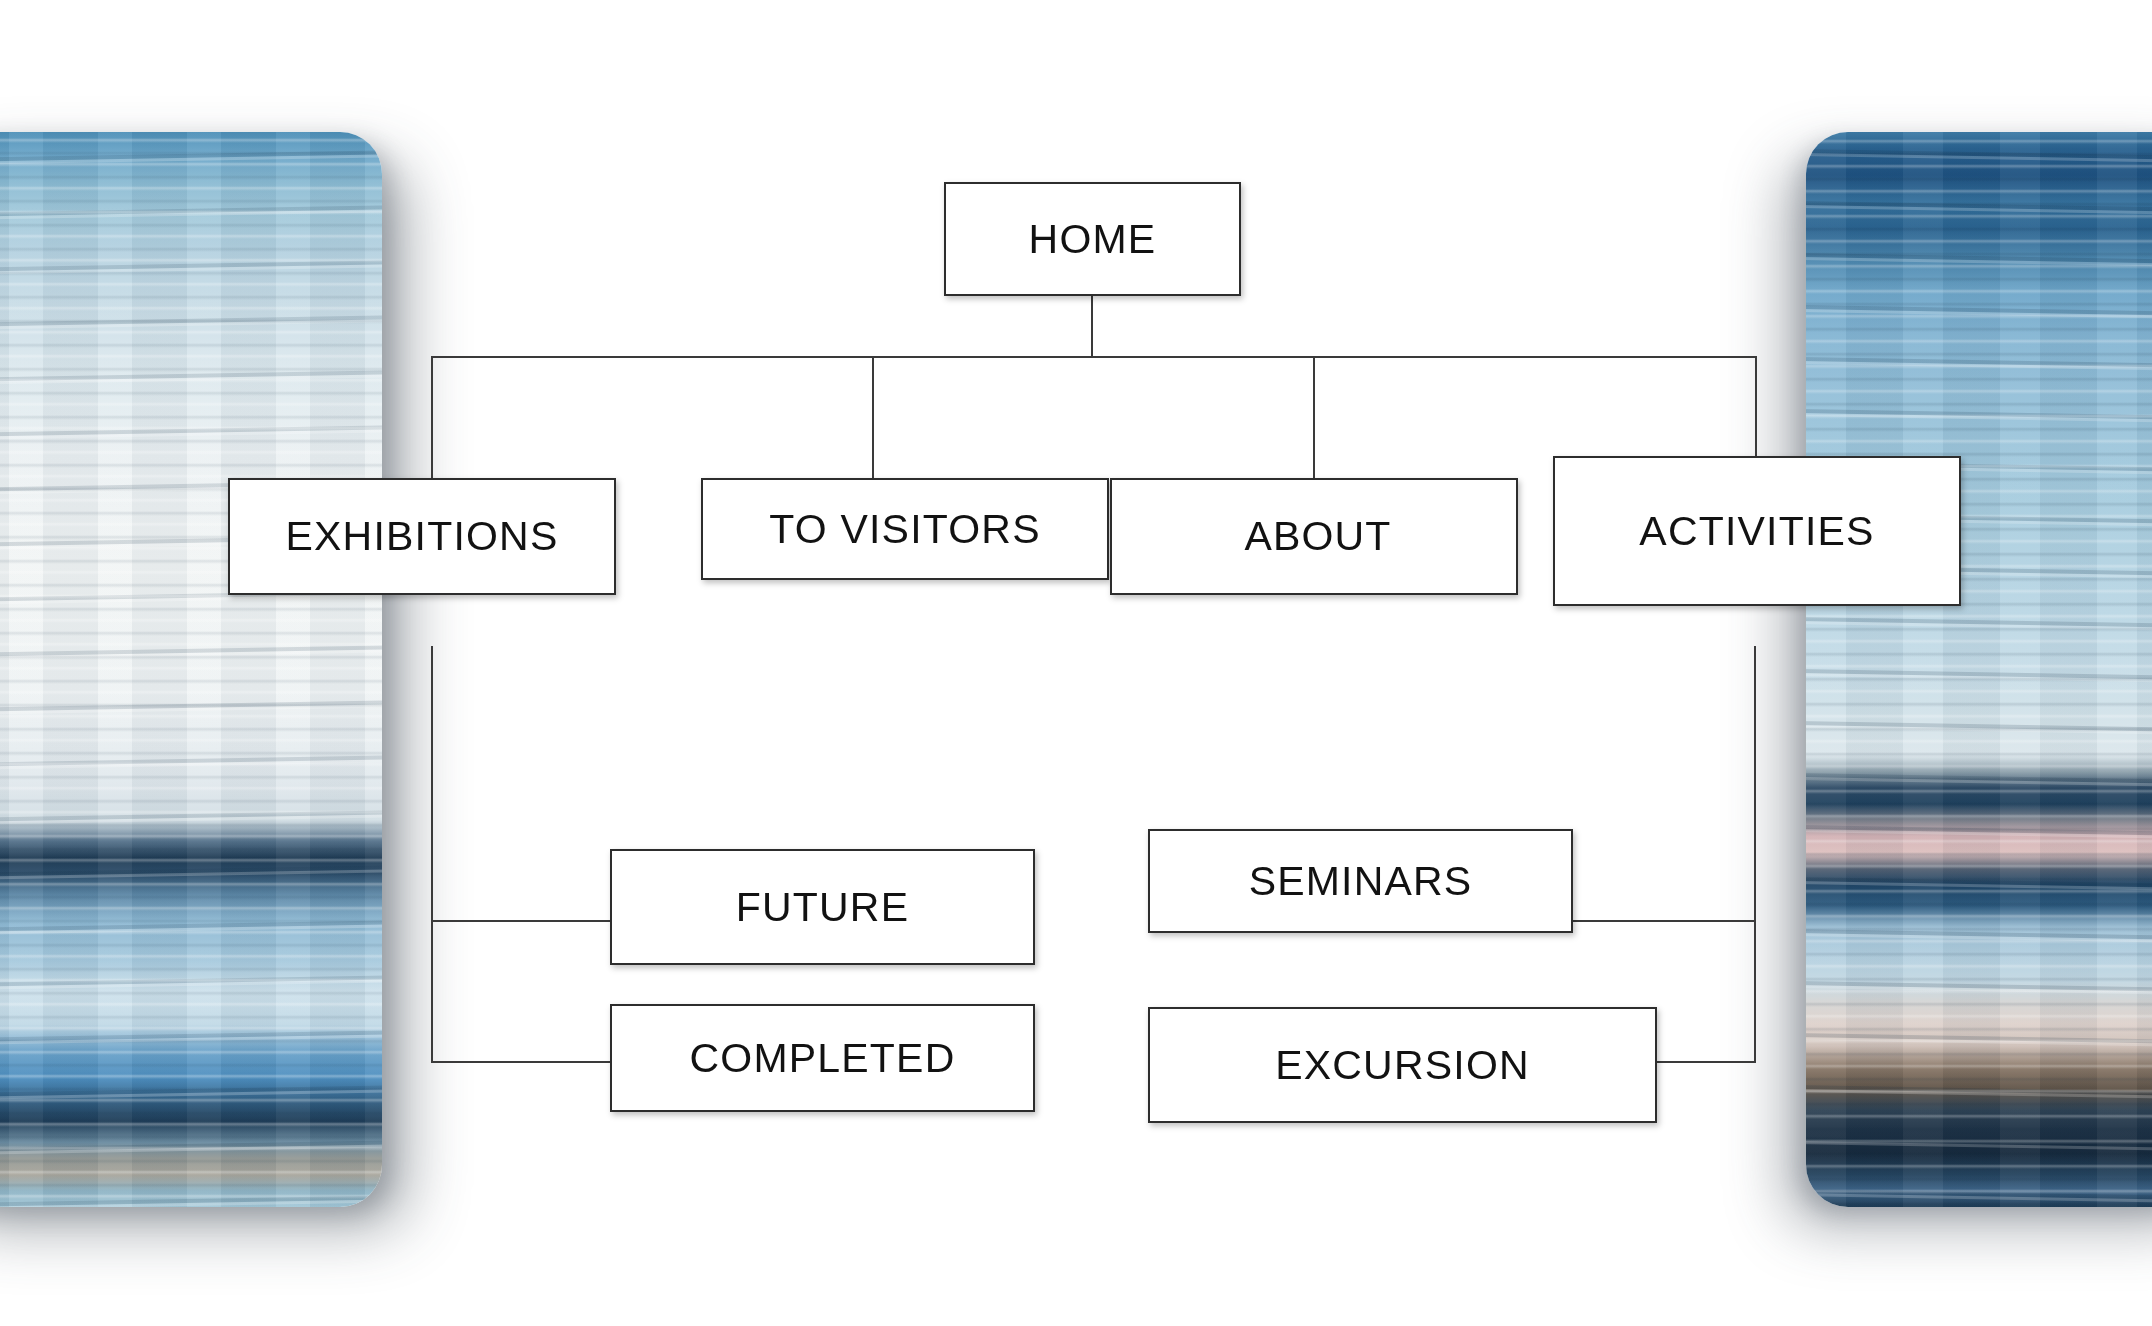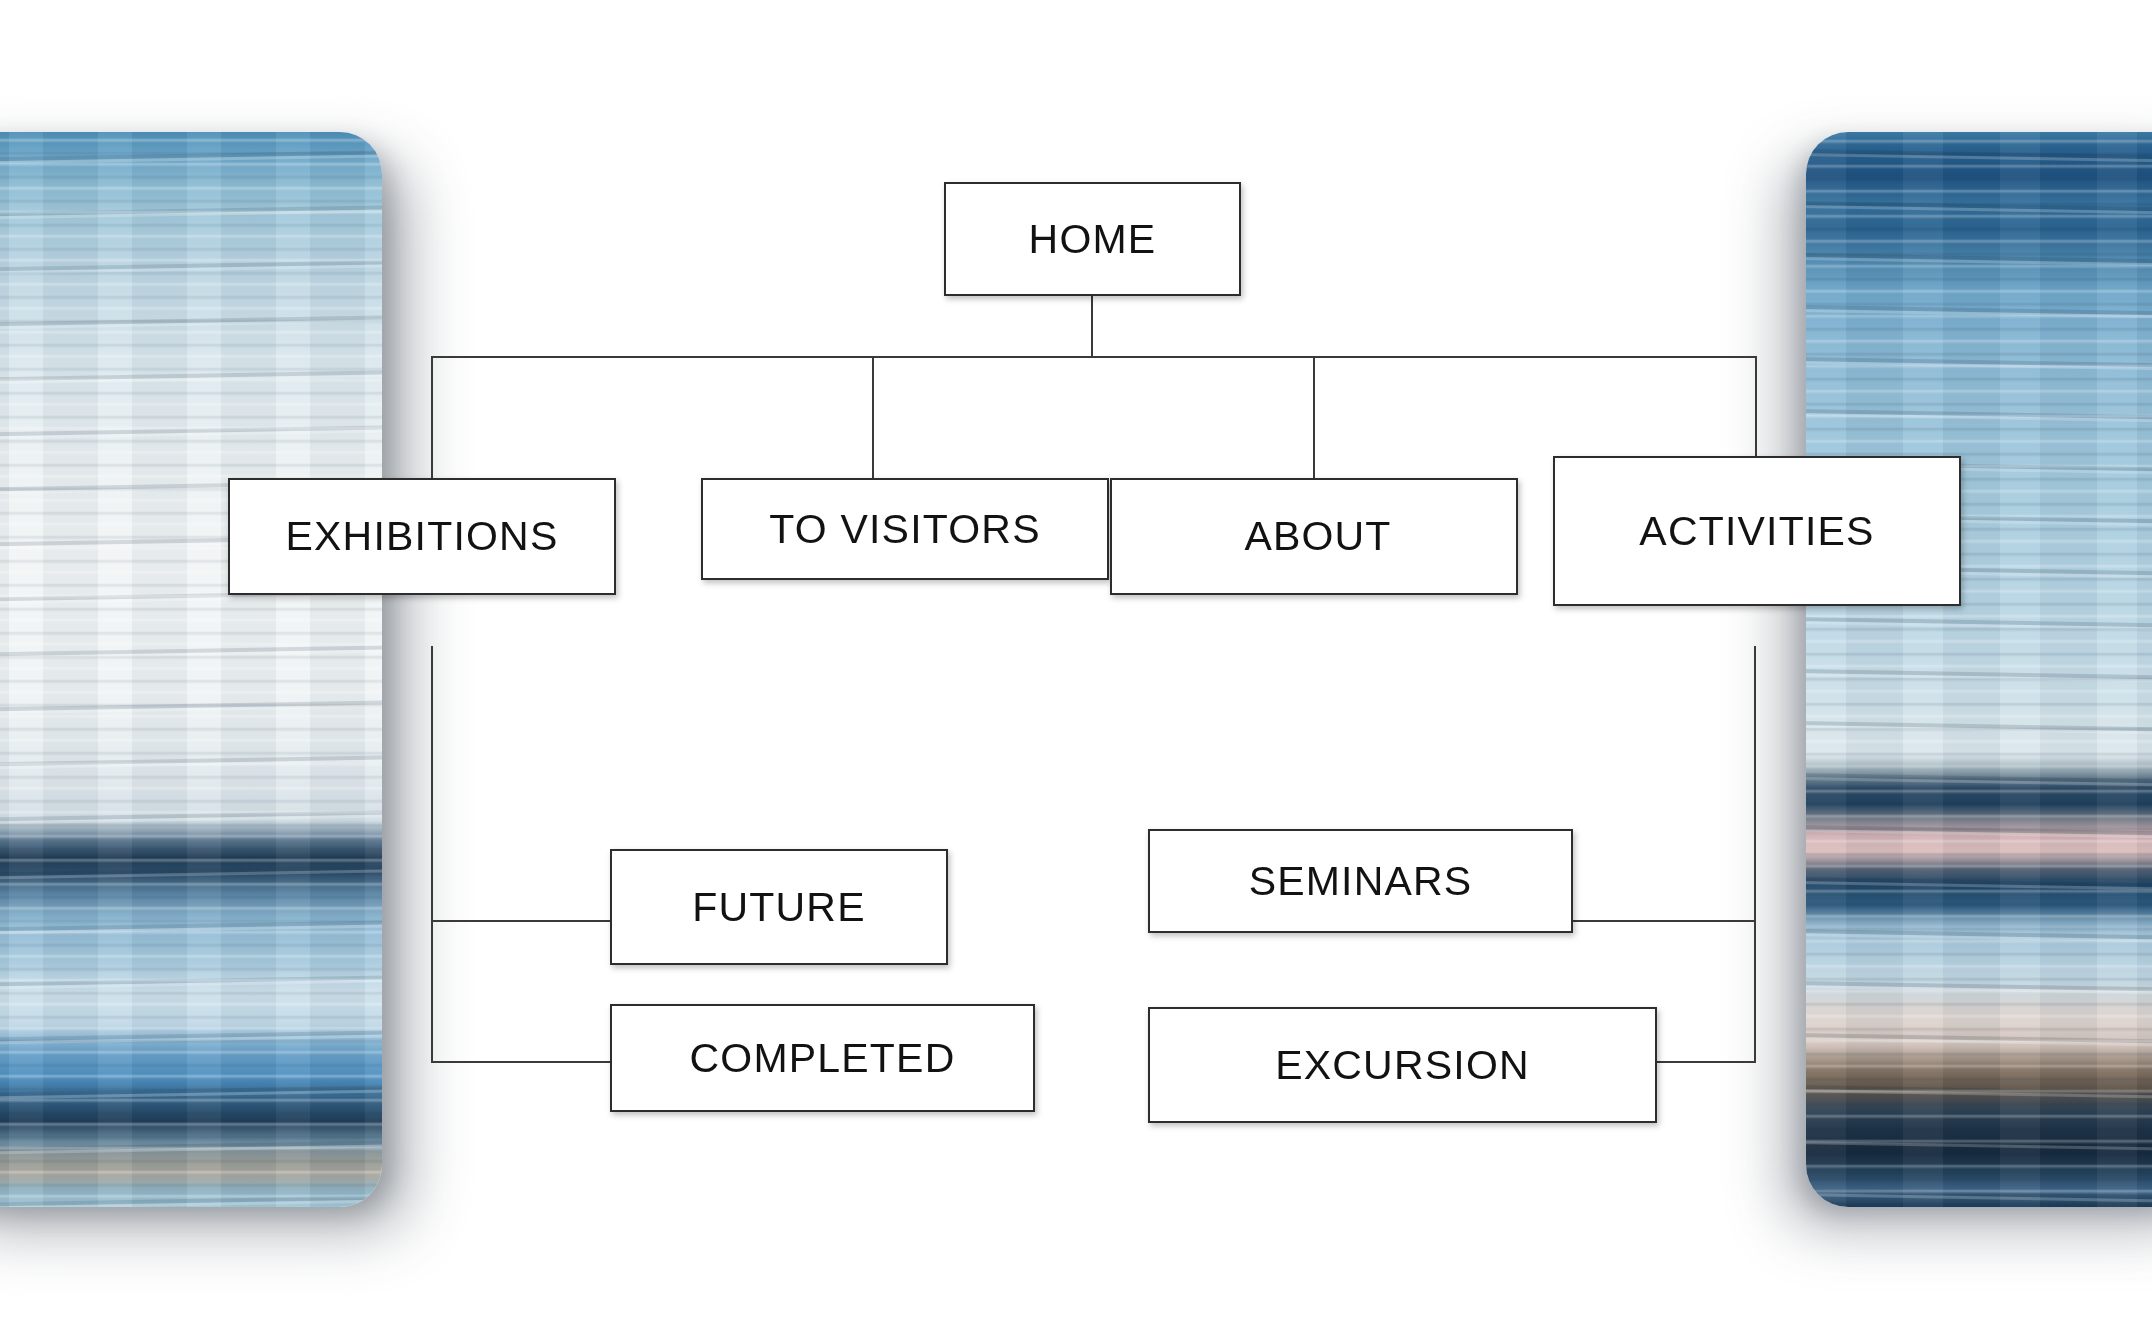--- a/index.html
+++ b/index.html
@@ -123,21 +123,21 @@
   <div class="node" style="left:944px;top:182px;width:297px;height:114px;">HOME</div>
 
   <div class="node" style="left:228px;top:478px;width:388px;height:117px;">EXHIBITIONS</div>
 
   <div class="node" style="left:669px;top:478px;width:408px;height:102px;margin-left:32px;">TO VISITORS</div>
 
   <div class="node" style="left:1110px;top:478px;width:408px;height:117px;padding-left:8px;">ABOUT</div>
 
   <div class="node" style="left:1553px;top:456px;width:408px;height:150px;">ACTIVITIES</div>
 
-  <div class="node" style="left:610px;top:849px;width:338px;height:116px;">FUTURE</div>
+  <div class="node" style="left:610px;top:849px;width:425px;height:116px;">FUTURE</div>
 
   <div class="node" style="left:610px;top:1004px;width:425px;height:108px;">COMPLETED</div>
 
   <div class="node" style="left:1148px;top:829px;width:425px;height:104px;">SEMINARS</div>
 
   <div class="node" style="left:1148px;top:972px;width:509px;height:116px;margin-top:35px;">EXCURSION</div>
 
 </div>
 
 </body></html>

